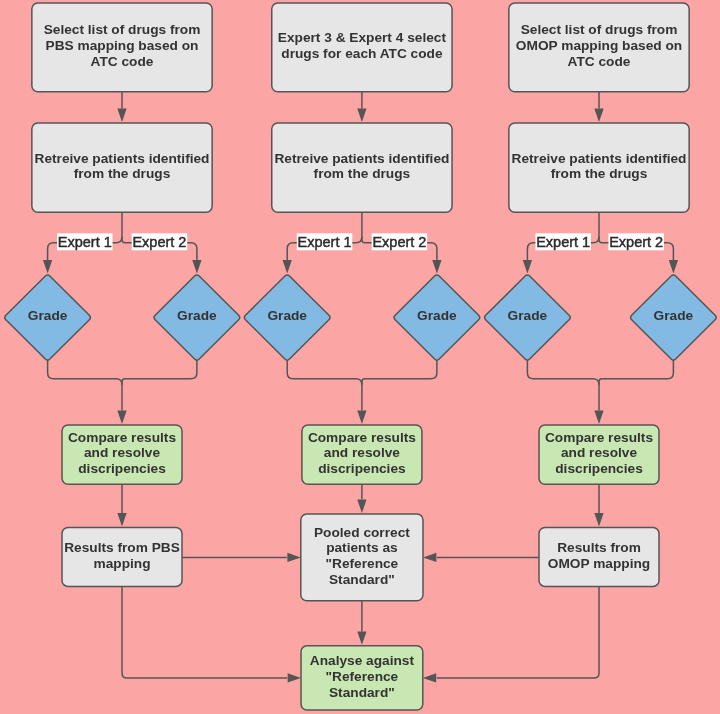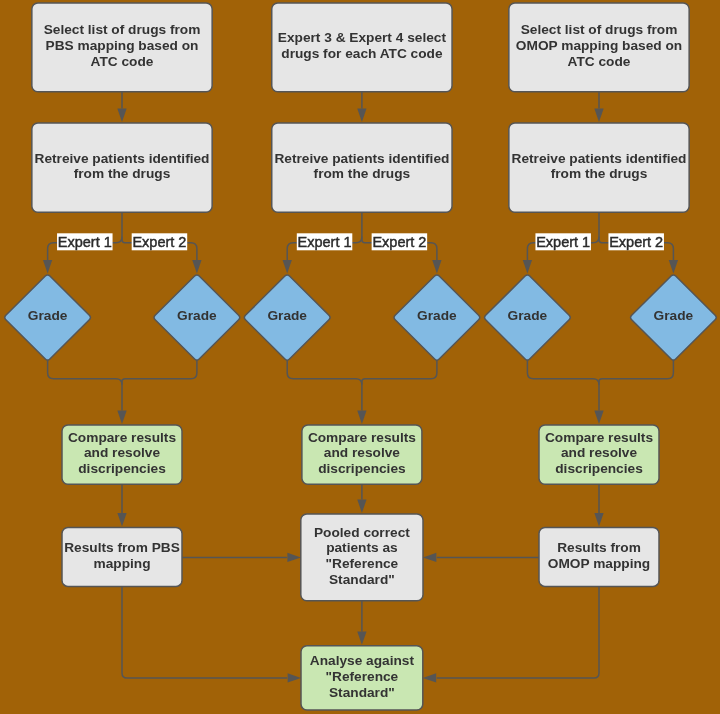--- a/index.html
+++ b/index.html
@@ -1,17 +1,17 @@
 <!DOCTYPE html>
 <html><head>
 <meta charset="utf-8">
 <style>
   html,body{margin:0;padding:0;background:#ffffff;}
   body{width:720px;height:714px;overflow:hidden;font-family:"Liberation Sans",sans-serif;}
-  #canvas{position:relative;width:720px;height:714px;background:#a16207;will-change:transform;}
+  #canvas{position:relative;width:720px;height:714px;background:#fca5a5;will-change:transform;}
   #chart{display:block;}
   .shp{stroke:#555555;stroke-width:1.5;}
   .ln{fill:none;stroke:#555555;stroke-width:1.5;stroke-linecap:butt;stroke-linejoin:round;}
   .ah{fill:#555555;stroke:none;}
   .nodeText{font-family:"Liberation Sans",sans-serif;font-size:13.7px;font-weight:bold;fill:#333333;text-anchor:middle;}
   .edgeLabel{font-family:"Liberation Sans",sans-serif;font-size:14.5px;font-weight:400;fill:#2b2b2b;stroke:#2b2b2b;stroke-width:0.45px;text-anchor:middle;}
   .lblbg{fill:#ffffff;stroke:none;}
 </style>
 </head>
 <body>

